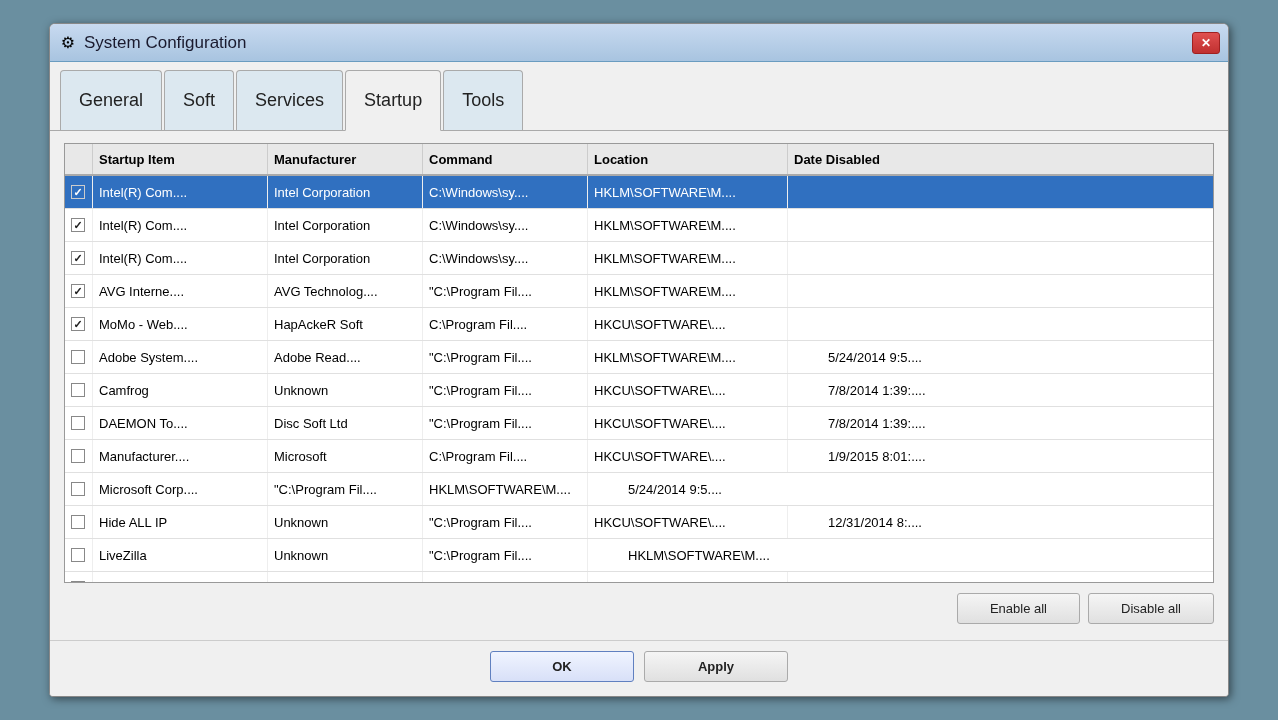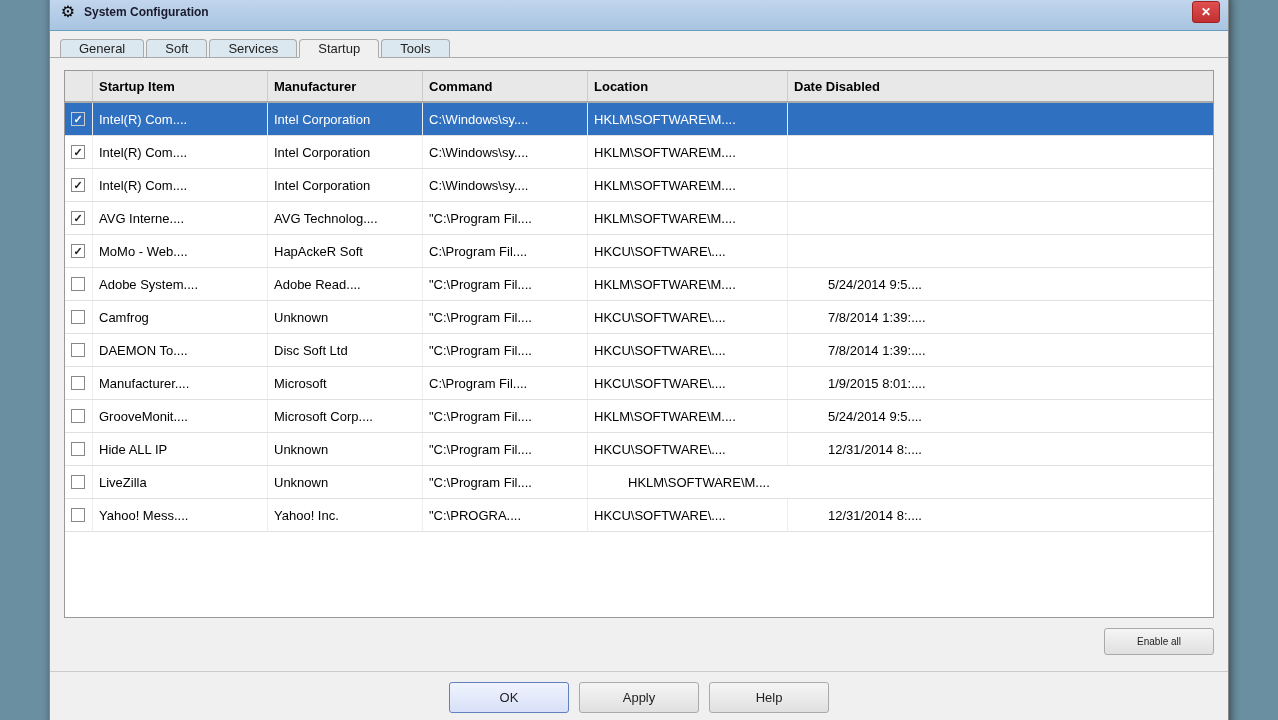--- a/index.html
+++ b/index.html
@@ -33,22 +33,22 @@
       width: 20px;
       height: 20px;
       margin-right: 6px;
       display: flex;
       align-items: center;
       justify-content: center;
       font-size: 16px;
     }
     .title-bar-text {
       flex: 1;
-      font-size: 12px;
-      font-weight: 700;
+      font-size: 17px;
+      font-weight: 400;
       color: #1a1a2e;
     }
     .close-btn {
       width: 28px;
       height: 22px;
       background: linear-gradient(to bottom, #e05050, #c03030);
       border: 1px solid #a02020;
       border-radius: 3px;
       color: white;
       font-size: 12px;
@@ -59,43 +59,43 @@
       justify-content: center;
     }
     .tabs {
       display: flex;
       padding: 8px 10px 0;
       background: #f0f0f0;
       border-bottom: 1px solid #aaa;
       gap: 2px;
     }
     .tab {
-      padding: 1px 18px;
+      padding: 19px 18px;
       border: 1px solid #aaa;
       border-bottom: none;
       border-radius: 4px 4px 0 0;
       background: #dce8f0;
       cursor: pointer;
-      font-size: 13px;
+      font-size: 18px;
       color: #222;
     }
     .tab.active {
       background: #f0f0f0;
       border-bottom: 1px solid #f0f0f0;
       margin-bottom: -1px;
       font-weight: 500;
     }
     .content {
       padding: 12px 14px;
       background: #f0f0f0;
     }
     .table-container {
       border: 1px solid #999;
       background: white;
-      height: 548px;
+      height: 440px;
       display: flex;
       flex-direction: column;
       overflow: hidden;
     }
     .table-header {
       display: grid;
       grid-template-columns: 28px 175px 155px 165px 200px 1fr;
       background: #e8e8e8;
       border-bottom: 2px solid #aaa;
       min-height: 32px;
@@ -167,45 +167,46 @@
     }
     .table-row.selected .checkbox.checked::after { color: white; }
     .buttons-row {
       display: flex;
       justify-content: flex-end;
       gap: 8px;
       padding: 10px 0 4px 0;
     }
     .btn-large {
       padding: 7px 32px;
-      font-size: 10px;
+      font-size: 13px;
       background: linear-gradient(to bottom, #f5f5f5, #e0e0e0);
       border: 1px solid #aaa;
       border-radius: 3px;
       cursor: pointer;
       color: #222;
     }
     .footer {
       display: flex;
       justify-content: center;
       gap: 10px;
       padding: 10px 14px 14px;
       background: #f0f0f0;
       border-top: 1px solid #ccc;
     }
     .footer-btn {
       padding: 7px 0;
-      width: 120px;
+      width: 144px;
       font-size: 13px;
       background: linear-gradient(to bottom, #f5f5f5, #e0e0e0);
       border: 1px solid #aaa;
       border-radius: 3px;
       cursor: pointer;
       color: #222;
       text-align: center;
+      font-weight: bold;
     }
     .footer-btn.ok-btn {
       background: linear-gradient(to bottom, #f0f4ff, #d8e0f8);
       border-color: #6080c0;
     }
   </style>
 </head>
 <body>
 
 <div class="window">
@@ -324,21 +325,20 @@
             <div class="td">Manufacturer....</div>
             <div class="td">Microsoft</div>
             <div class="td">C:\Program Fil....</div>
             <div class="td">HKCU\SOFTWARE\....</div>
             <div class="td">1/9/2015 8:01:....</div>
           </div>
           <div class="table-row">
             <div class="td">
               <div class="checkbox"></div>
             </div>
-            <div class="td">GrooveMonit....</div>
             <div class="td">Microsoft Corp....</div>
             <div class="td">"C:\Program Fil....</div>
             <div class="td">HKLM\SOFTWARE\M....</div>
             <div class="td">5/24/2014 9:5....</div>
           </div>
           <div class="table-row">
             <div class="td">
               <div class="checkbox"></div>
             </div>
             <div class="td">Hide ALL IP</div>
@@ -364,21 +364,21 @@
             <div class="td">Yahoo! Inc.</div>
             <div class="td">"C:\PROGRA....</div>
             <div class="td">HKCU\SOFTWARE\....</div>
             <div class="td">12/31/2014 8:....</div>
           </div>
         </div>
     </div>
 
     <div class="buttons-row">
       <button class="btn-large">Enable all</button>
+      <button class="btn-large">Disable all</button>
     </div>
   </div>
 
   <div class="footer">
     <button class="footer-btn ok-btn">OK</button>
     <button class="footer-btn">Apply</button>
-    <button class="footer-btn">Help</button>
   </div>
 </div>
 
 </body></html>

